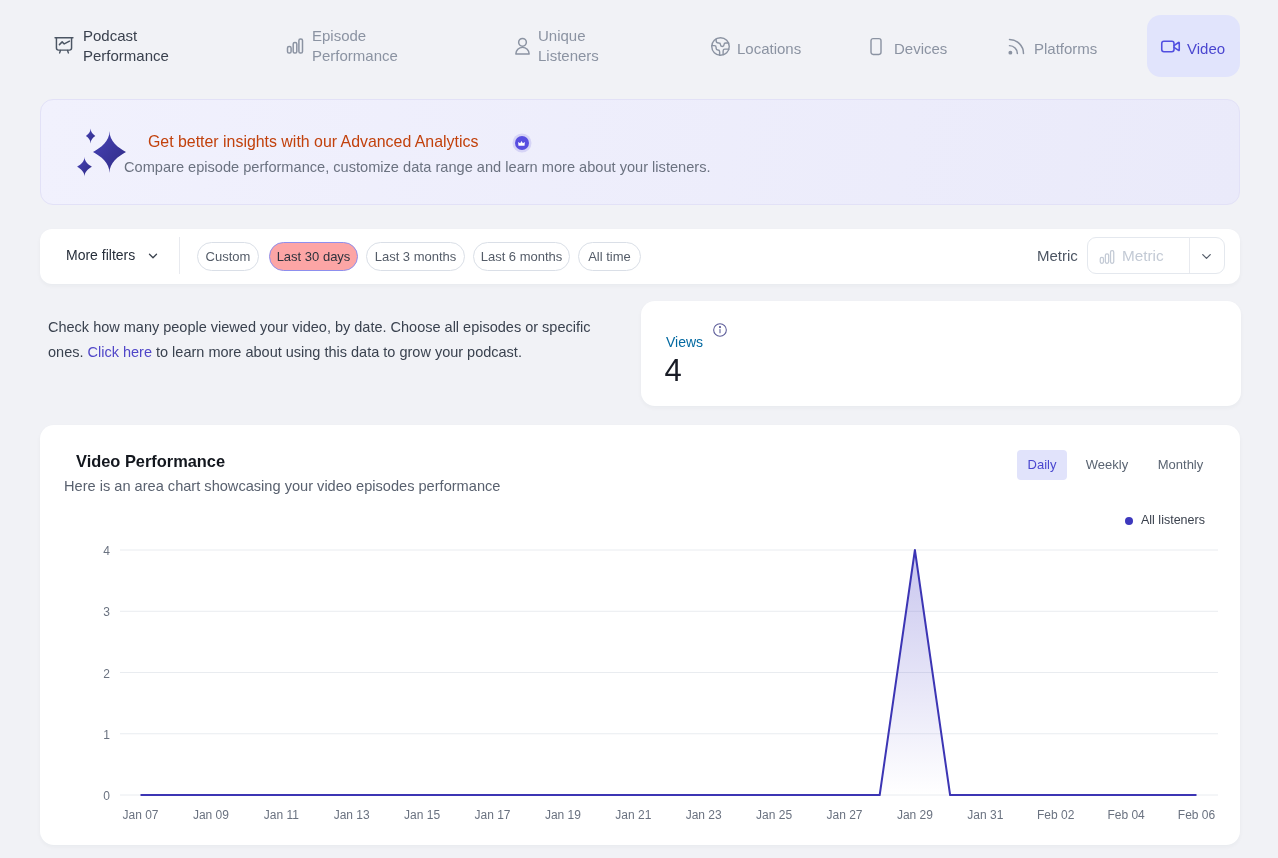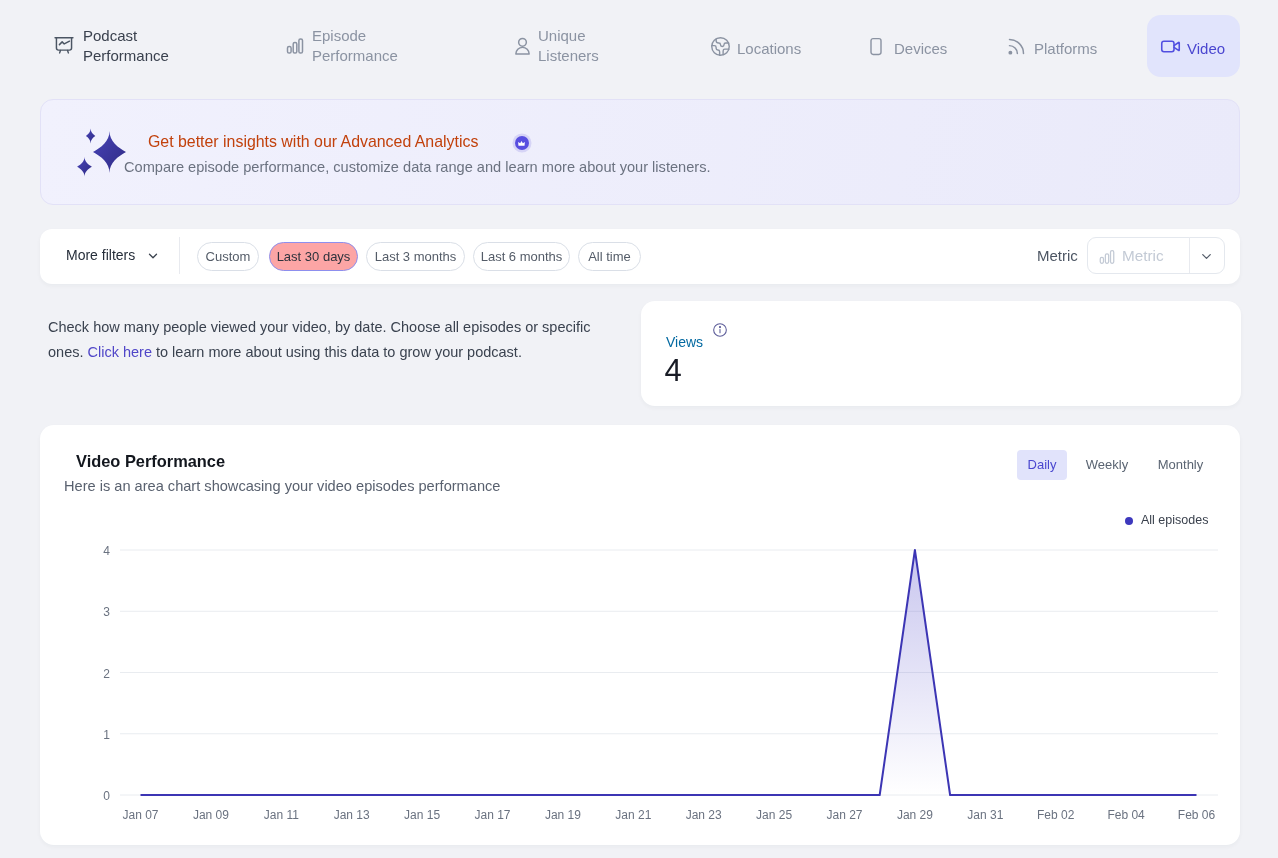--- a/index.html
+++ b/index.html
@@ -170,21 +170,21 @@
   </div>
   <div class="abs views-num">4</div>
 
   <div class="abs chart-card"></div>
   <div class="abs vp-title">Video Performance</div>
   <div class="abs vp-sub">Here is an area chart showcasing your video episodes performance</div>
   <div class="abs seg active" style="left:1017px; width:50px;">Daily</div>
   <div class="abs seg" style="left:1077px; width:60px;">Weekly</div>
   <div class="abs seg" style="left:1147px; width:67px;">Monthly</div>
   <div class="abs legend-dot"></div>
-  <div class="abs legend-text">All episodes</div>
+  <div class="abs legend-text">All listeners</div>
 
   <svg class="abs" style="left:40px; top:425px;" width="1200" height="420" viewBox="0 0 1200 420">
     <defs>
       <linearGradient id="areafill" x1="0" y1="0" x2="0" y2="1">
         <stop offset="0" stop-color="#5a52cc" stop-opacity="0.33"></stop>
         <stop offset="1" stop-color="#5a52cc" stop-opacity="0"></stop>
       </linearGradient>
     </defs>
     <g stroke="#e9ecf0" stroke-width="1">
       <line x1="80" y1="125.00" x2="1178" y2="125.00"></line>

